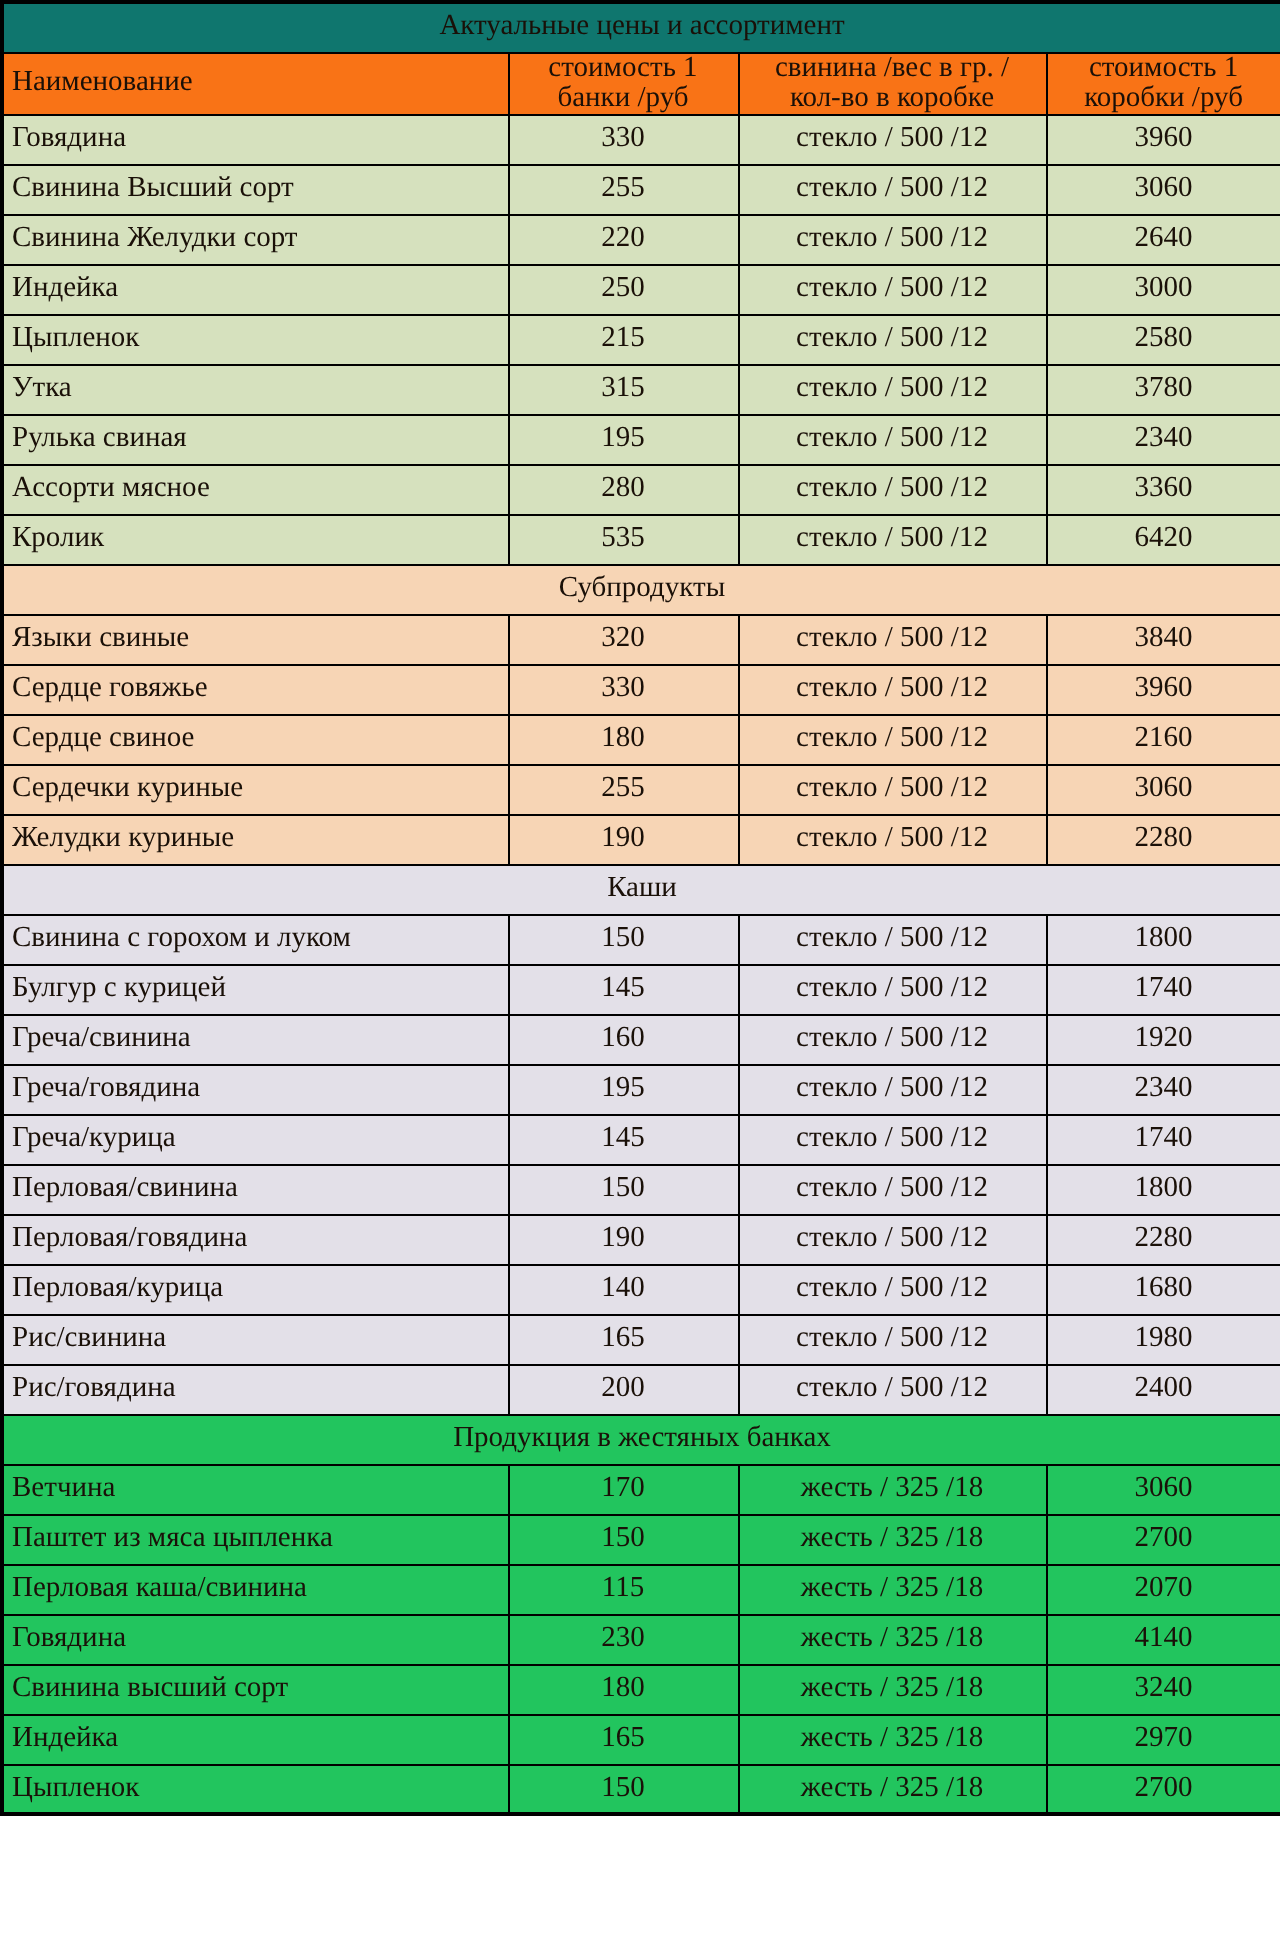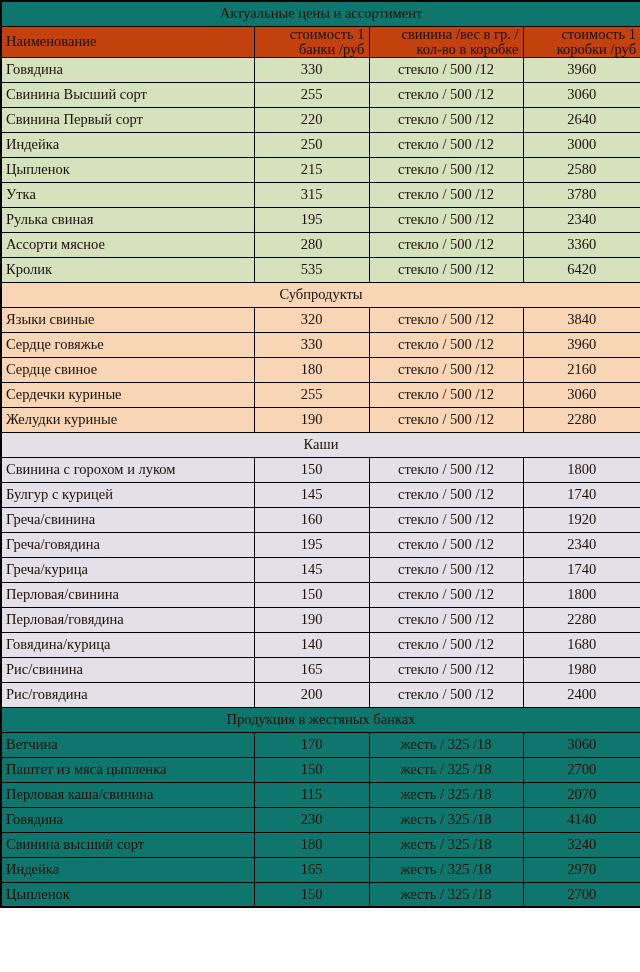--- a/index.html
+++ b/index.html
@@ -42,50 +42,50 @@
   .title-cell {
     background: #0f766e;
     text-align: center;
     font-size: 15px;
     height: 24px;
     border-bottom: 2px solid #000;
   }
 
   
   .head-row td {
-    background: #c2410c;
+    background: #f97316;
     height: 72px;
     vertical-align: middle;
     font-size: 15px;
     border-bottom: 2px solid #000;
     white-space: normal;
   }
   .head-name { text-align: left; padding-left: 6px; }
-  .head-num  { text-align: right; }
+  .head-num  { text-align: center; }
 
   
   .section-row td {
     text-align: center;
     font-size: 15px;
     height: 26px;
     border-top: 2px solid #000;
     border-bottom: 2px solid #000;
     margin-left: 18px;
   }
 
   
   .cell-name { text-align: left; padding-left: 5px; }
   .cell-num  { text-align: center; }
   .cell-pack { text-align: center; }
 
   
   .sec-meat td      { background: #d6e1be; }
   .sec-offal td     { background: #f7d5b5; }
   .sec-porridge td  { background: #e3e0e8; }
-  .sec-tin td       { background: #0f766e; }
+  .sec-tin td       { background: #22c55e; }
 </style>
 </head>
 <body>
 
 <table id="price-table">
   <colgroup>
     <col class="c-name">
       <col class="c-jar">
       <col class="c-pack">
       <col class="c-box">
@@ -115,21 +115,21 @@
         <td class="cell-pack">стекло / 500 /12</td>
         <td class="cell-num">3960</td>
       </tr>
       <tr class="sec-meat">
         <td class="cell-name">Свинина Высший сорт</td>
         <td class="cell-num">255</td>
         <td class="cell-pack">стекло / 500 /12</td>
         <td class="cell-num">3060</td>
       </tr>
       <tr class="sec-meat">
-        <td class="cell-name">Свинина Первый сорт</td>
+        <td class="cell-name">Свинина Желудки сорт</td>
         <td class="cell-num">220</td>
         <td class="cell-pack">стекло / 500 /12</td>
         <td class="cell-num">2640</td>
       </tr>
       <tr class="sec-meat">
         <td class="cell-name">Индейка</td>
         <td class="cell-num">250</td>
         <td class="cell-pack">стекло / 500 /12</td>
         <td class="cell-num">3000</td>
       </tr>
@@ -235,21 +235,21 @@
         <td class="cell-pack">стекло / 500 /12</td>
         <td class="cell-num">1800</td>
       </tr>
       <tr class="sec-porridge">
         <td class="cell-name">Перловая/говядина</td>
         <td class="cell-num">190</td>
         <td class="cell-pack">стекло / 500 /12</td>
         <td class="cell-num">2280</td>
       </tr>
       <tr class="sec-porridge">
-        <td class="cell-name">Говядина/курица</td>
+        <td class="cell-name">Перловая/курица</td>
         <td class="cell-num">140</td>
         <td class="cell-pack">стекло / 500 /12</td>
         <td class="cell-num">1680</td>
       </tr>
       <tr class="sec-porridge">
         <td class="cell-name">Рис/свинина</td>
         <td class="cell-num">165</td>
         <td class="cell-pack">стекло / 500 /12</td>
         <td class="cell-num">1980</td>
       </tr>

